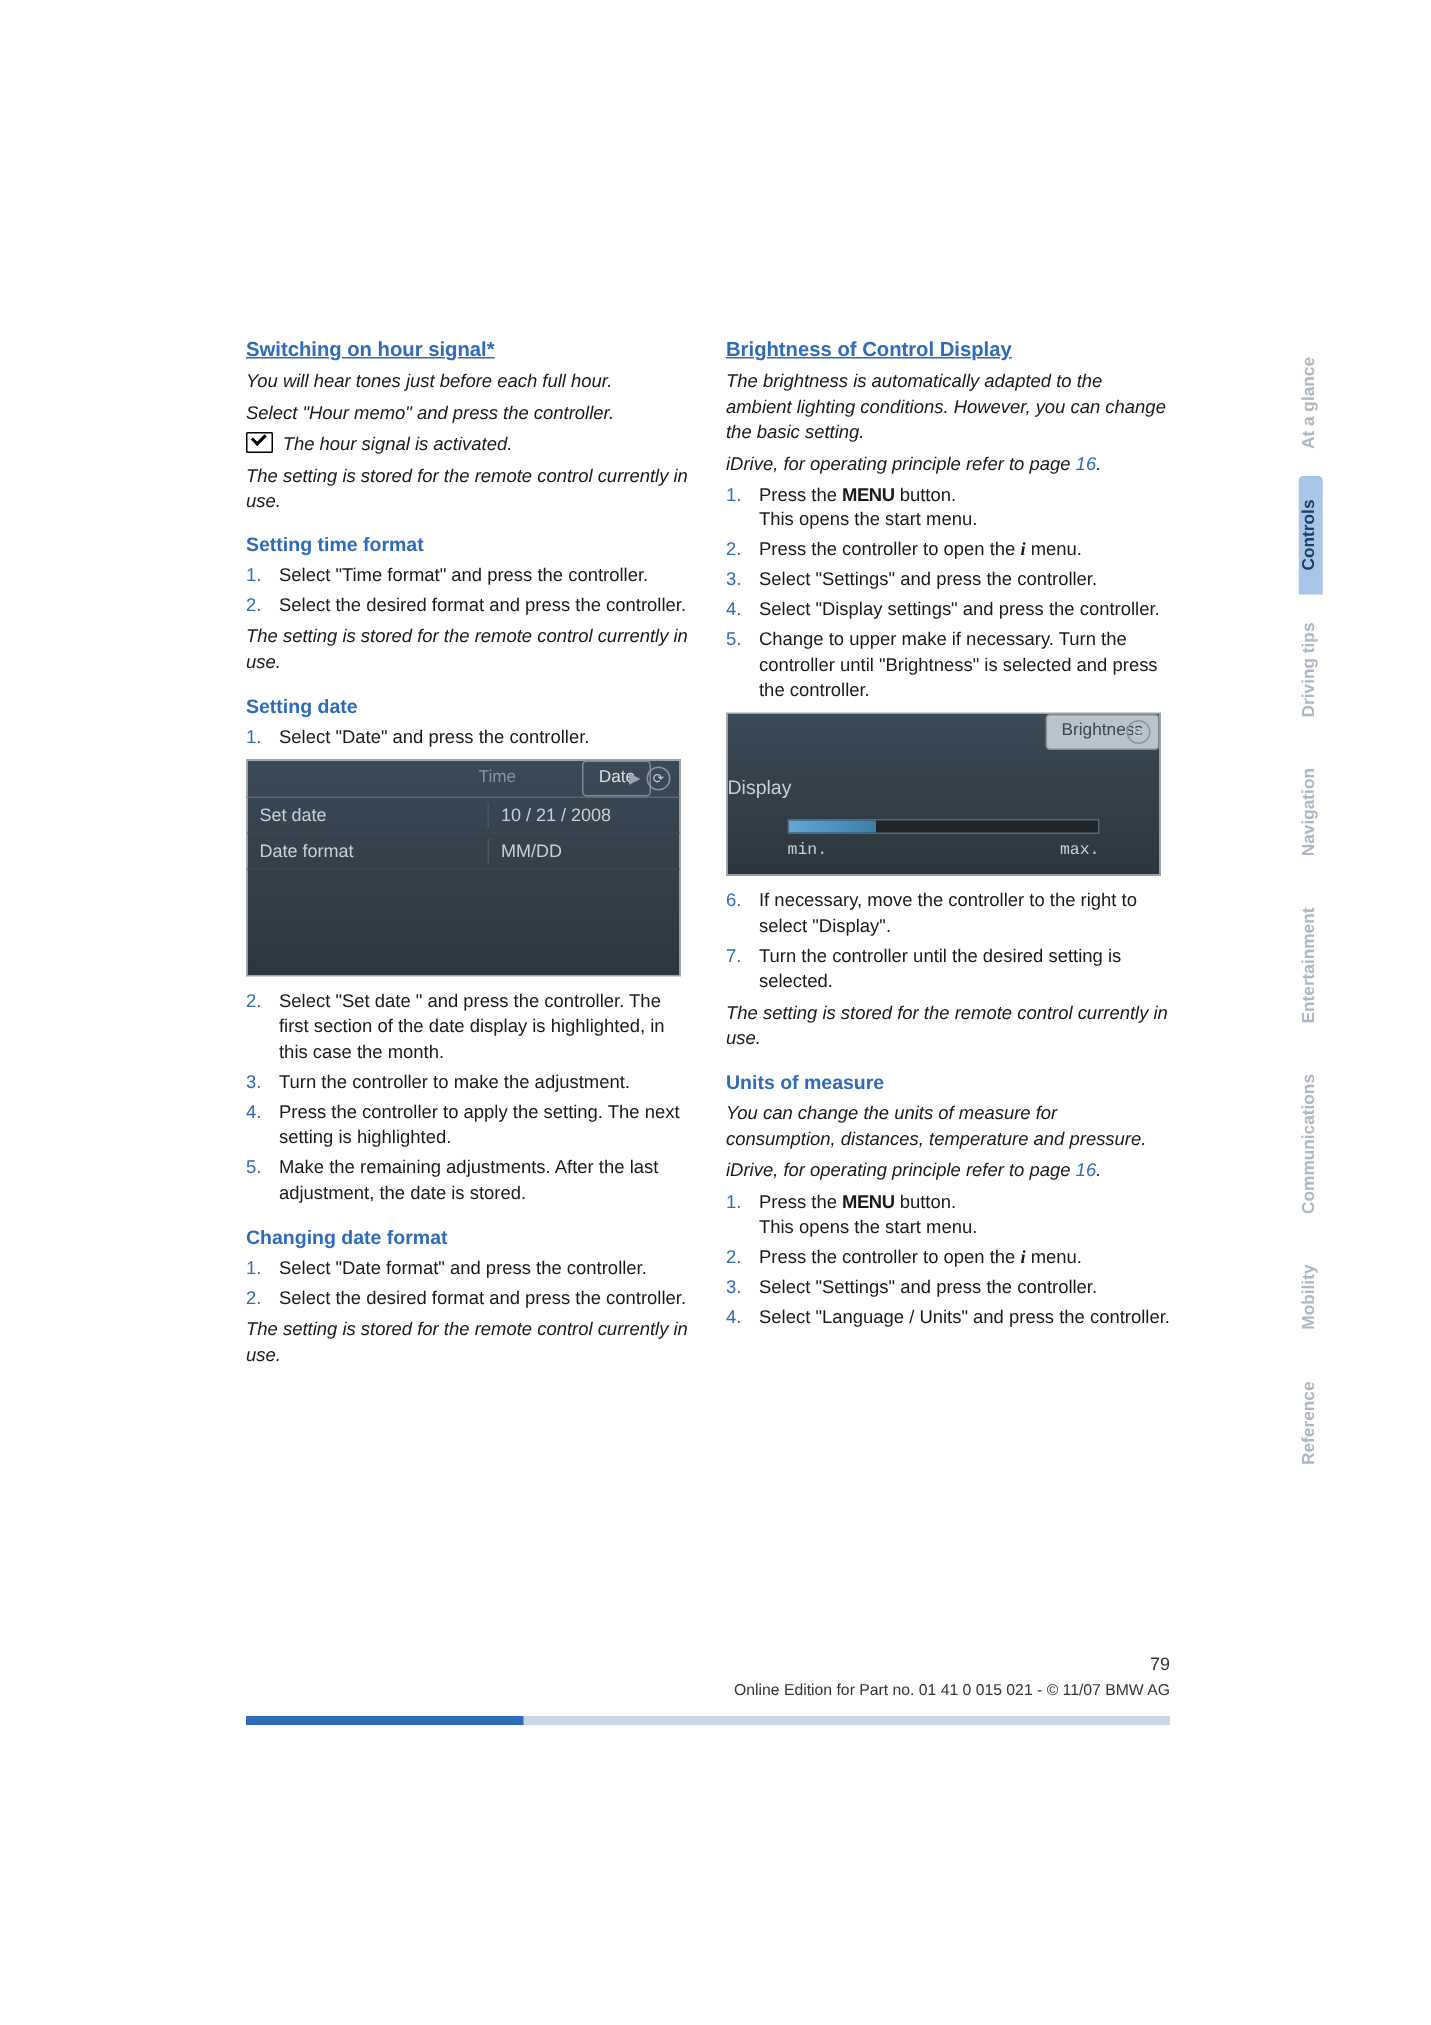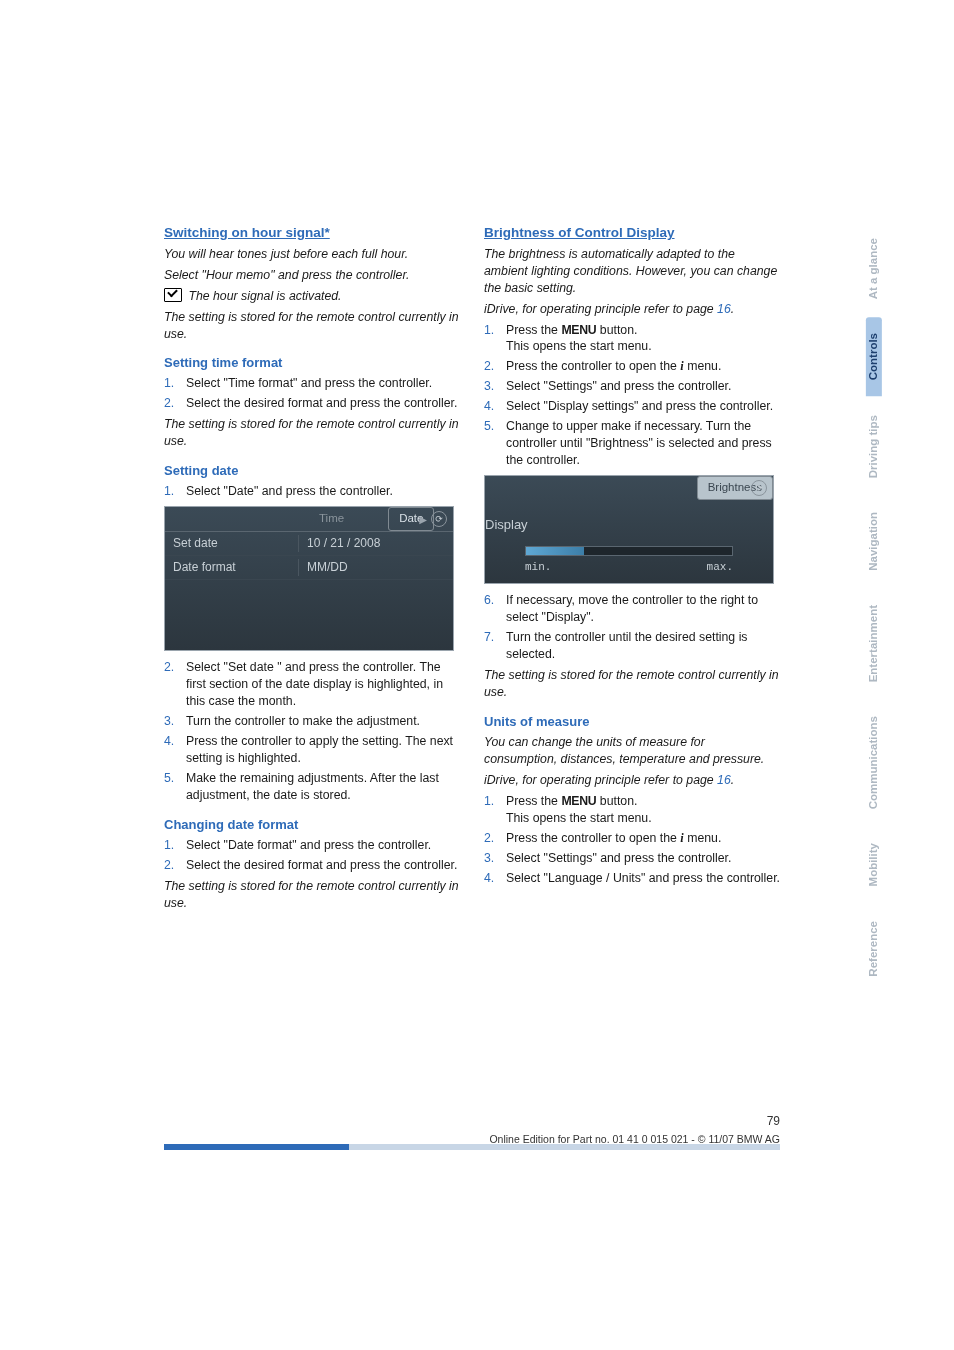--- a/index.html
+++ b/index.html
@@ -103,20 +103,21 @@
 }
 .screenshot .tab.inactive {
   border: none;
   color: #8a949c;
 }
 .screenshot .row {
   display: flex;
   border-bottom: 1px solid #3a4650;
   height: 23px;
   align-items: center;
+  gap: 27px;
 }
 .screenshot .row .c1 { width: 125px; padding-left: 8px; }
 .screenshot .row .c2 { flex: 1; border-left: 1px solid #4a5660; padding-left: 8px; }
 .screenshot .blank-rows { height: 70px; }
 .screenshot.brightness .label-row {
   display: flex;
   justify-content: flex-end;
   align-items: center;
   height: 24px;
 }
@@ -176,21 +177,21 @@
   margin-bottom: 2px;
   color: #aeb8c2;
 }
 .side-tabs .tab.active {
   background: #a8c6e6;
   color: #1d3f6e;
   border-radius: 0 0 3px 3px;
 }
 .footer {
   position: absolute;
-  bottom: 204px;
+  bottom: 216px;
   left: 164px;
   width: 616px;
   text-align: right;
   font-size: 10.5px;
   color: #333;
 }
 .footer .pgnum {
   font-size: 12px;
   display: block;
   margin-bottom: 2px;

